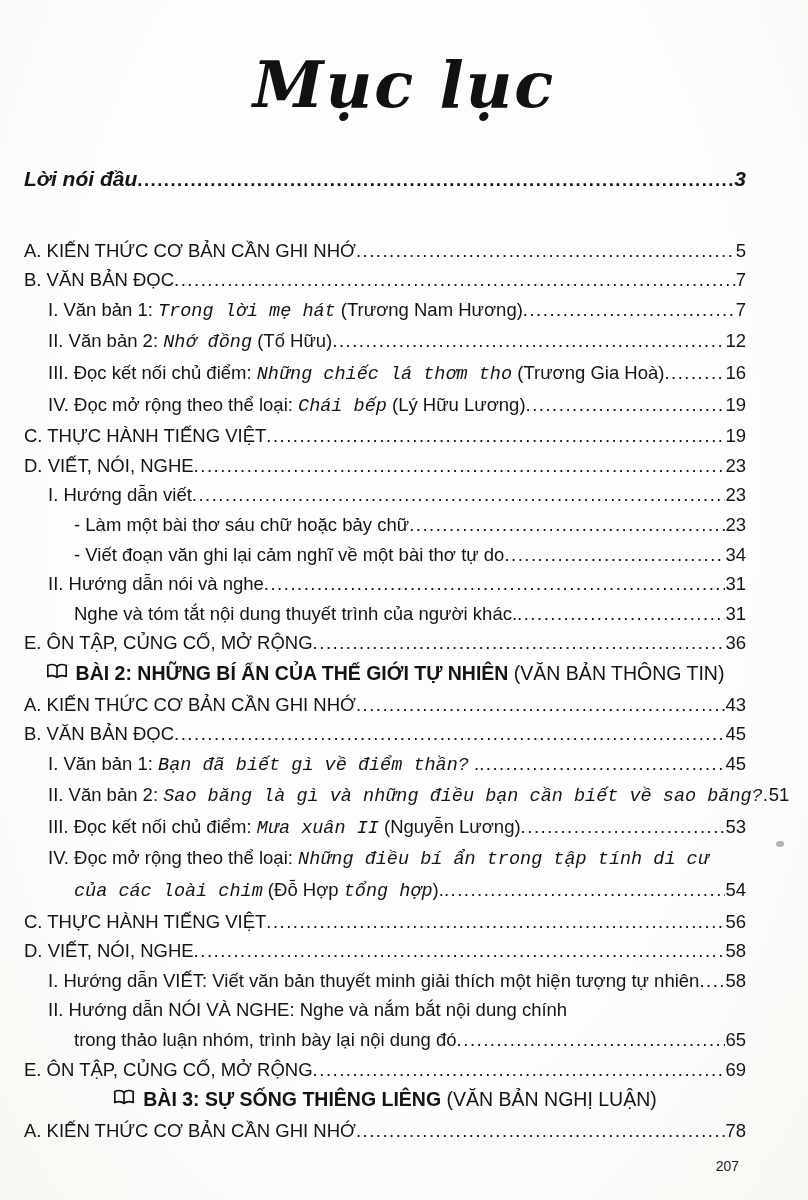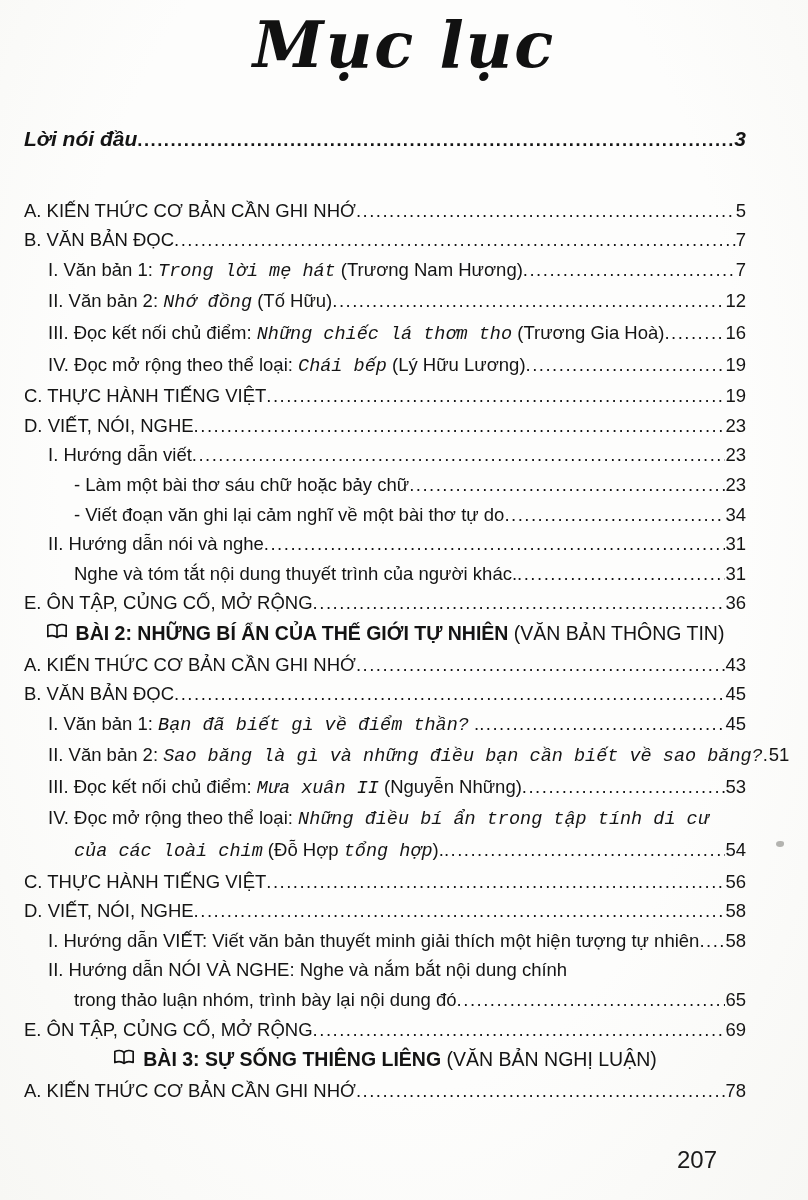--- a/index.html
+++ b/index.html
@@ -8,20 +8,21 @@
     width: 808px;
     height: 1200px;
     background: #fcfcfa;
     background-image: radial-gradient(ellipse at 50% 40%, #fdfdfc 60%, #f7f7f4 100%);
     font-family: "Liberation Sans", sans-serif;
     color: #141414;
     overflow: hidden;
   }
   .script-title {
     margin: 0;
+    padding-top: 40px;
     height: 100px;
     text-align: center;
     font-family: "DejaVu Serif", serif;
     font-style: italic;
     font-weight: 600;
     font-size: 64px;
     line-height: 1.4;
     letter-spacing: 2px;
     color: #111;
   }
@@ -63,23 +64,23 @@
   .chapter .text { white-space: nowrap; }
   .l1 { padding-left: 24px; }
   .l2 { padding-left: 50px; }
   .book-icon {
     display: inline-block;
     vertical-align: -2px;
     margin-right: 8px;
   }
   .footer-num {
     position: absolute;
-    right: 91px;
+    right: 69px;
     bottom: 26px;
-    font-size: 24px;
+    font-size: 14px;
     color: #1a1a1a;
   }
   .speck {
     position: absolute;
     right: 24px;
     top: 841px;
     width: 8px;
     height: 6px;
     background: #8d8d88;
     border-radius: 50% 40% 50% 50%;
@@ -209,21 +210,21 @@
     <span class="pagenum">45</span>
   </div>
       <div class="row l1">
 
     <span class="text"><span>II. Văn bản 2: </span><span class="it">Sao băng là gì và những điều bạn cần biết về sao băng?</span><span> </span></span>
     <span class="leader"></span>
     <span class="pagenum">51</span>
   </div>
       <div class="row l1">
 
-    <span class="text"><span>III. Đọc kết nối chủ điểm: </span><span class="it">Mưa xuân II</span><span> (Nguyễn Những) </span></span>
+    <span class="text"><span>III. Đọc kết nối chủ điểm: </span><span class="it">Mưa xuân II</span><span> (Nguyễn Lương) </span></span>
     <span class="leader"></span>
     <span class="pagenum">53</span>
   </div>
       <div class="row l1">
 
     <span class="text"><span>IV. Đọc mở rộng theo thể loại: </span><span class="it">Những điều bí ẩn trong tập tính di cư</span></span>
 
   </div>
       <div class="row l2">
 

